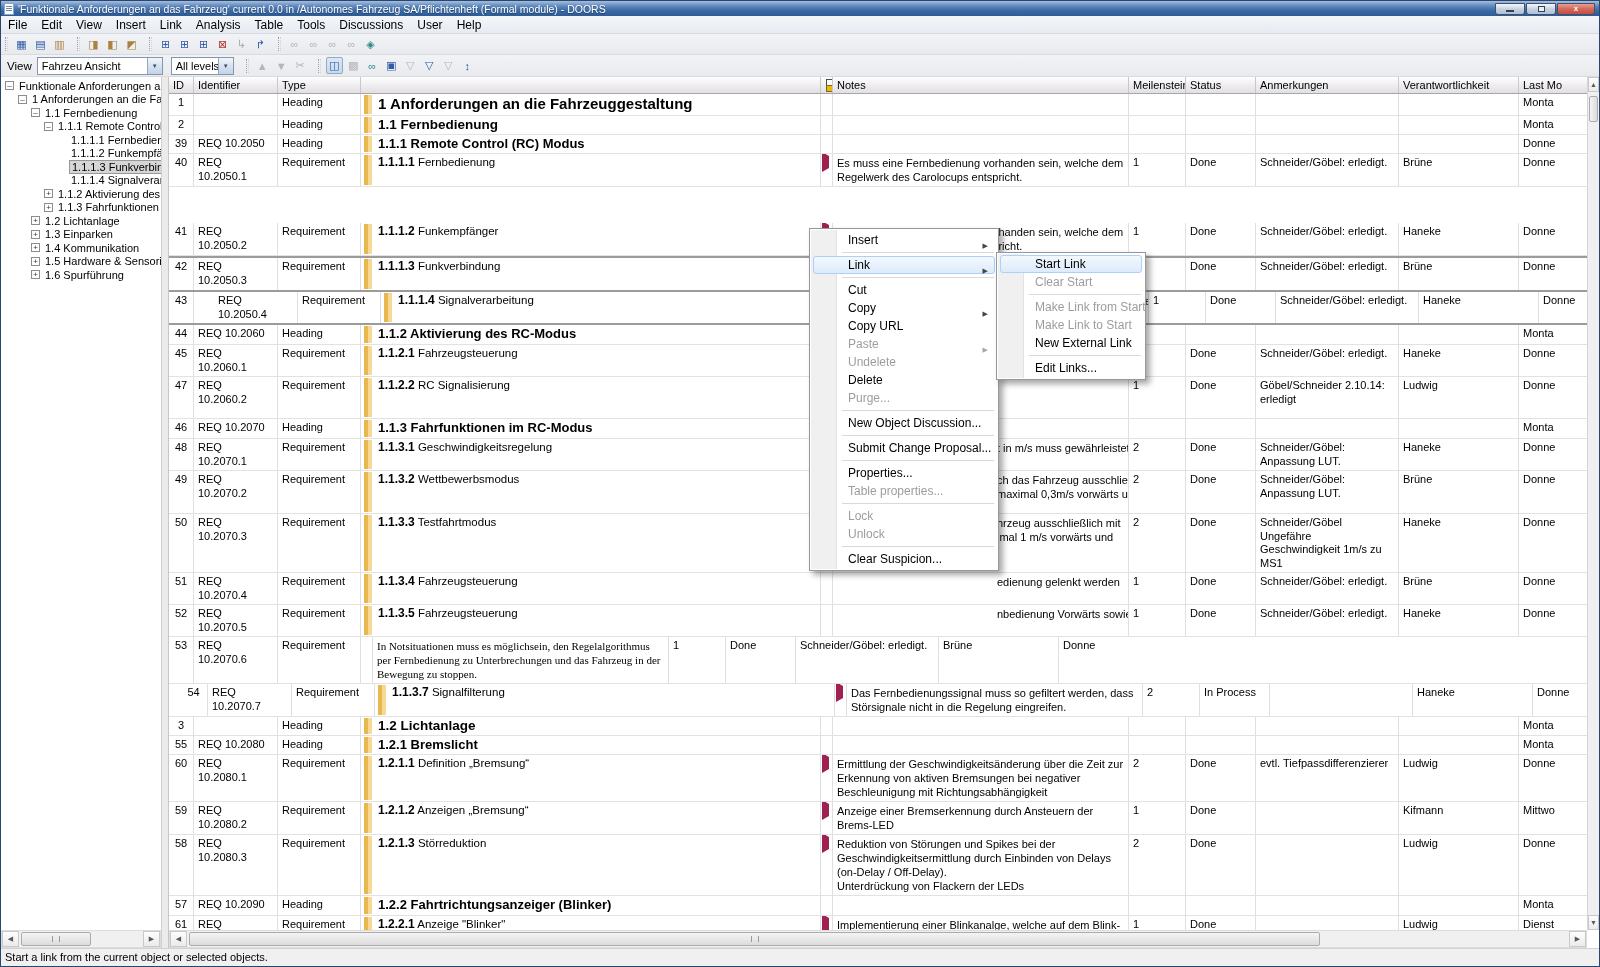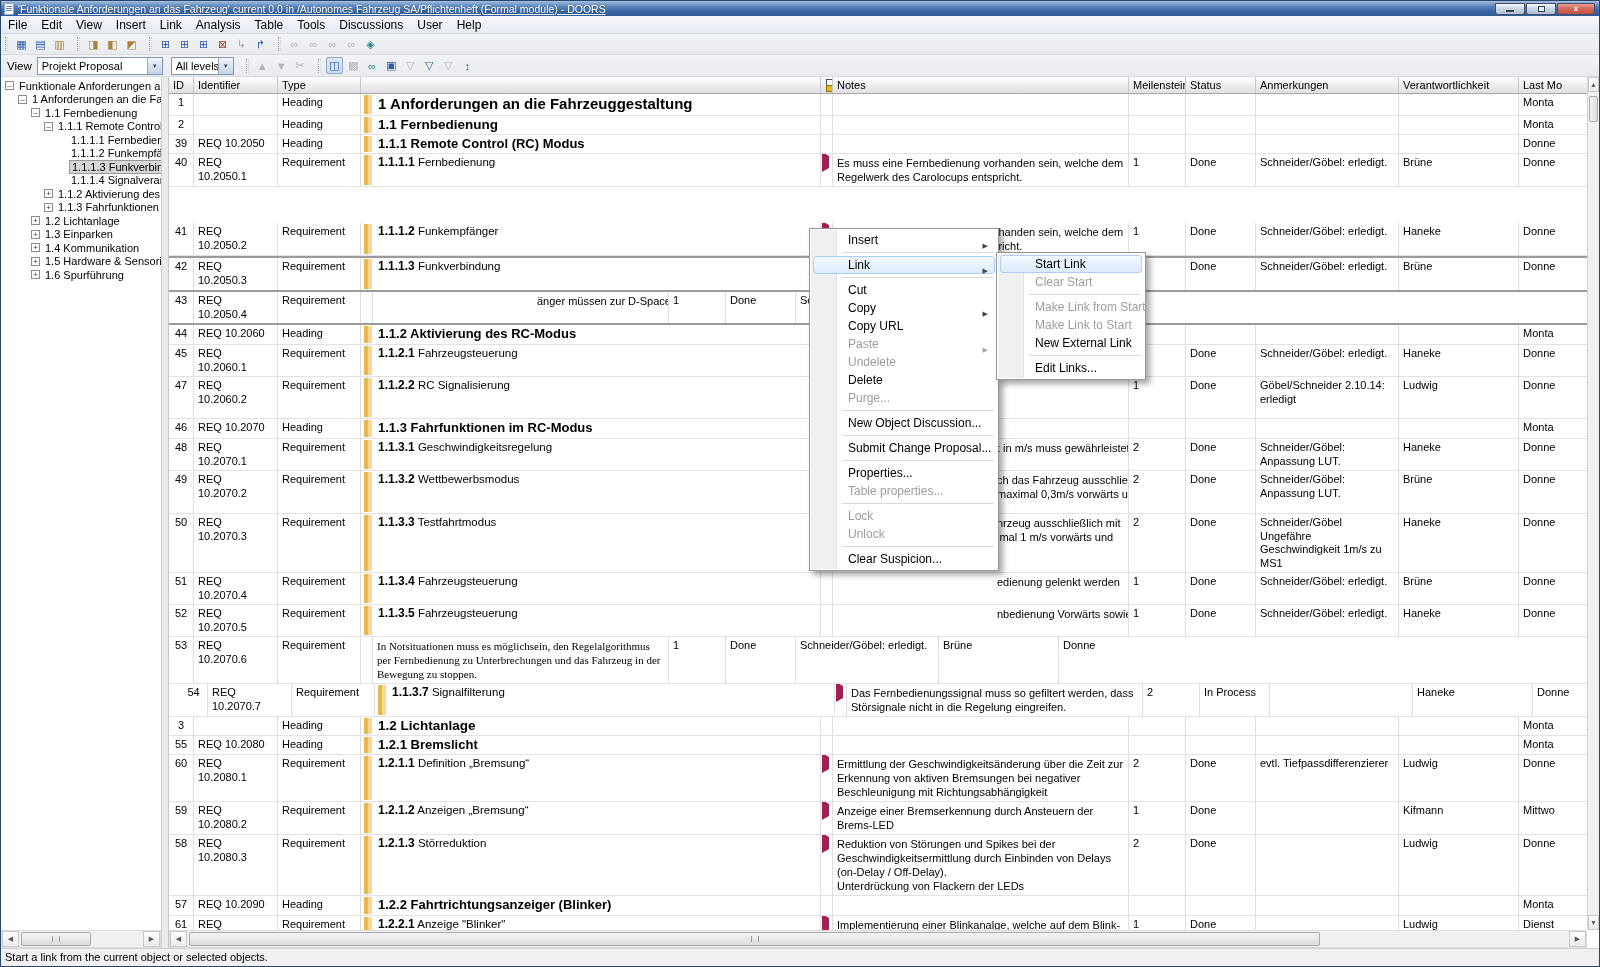--- a/index.html
+++ b/index.html
@@ -3,21 +3,21 @@
 <meta charset="utf-8">
 <style>
   * { margin:0; padding:0; box-sizing:border-box; }
   html,body { width:1600px; height:967px; overflow:hidden; }
   body { font-family:"Liberation Sans","DejaVu Sans",sans-serif; font-size:11px; color:#000; background:#fff; position:relative; border:1px solid #27476e; }
 
   
   .titlebar { height:15px; background:linear-gradient(180deg,#a6bedd 0%,#5d87bd 35%,#3a69a5 65%,#2e5b95 100%); display:flex; align-items:center; color:#fff; font-size:10.5px; padding-left:3px; }
   .titlebar .doc-ico { width:10px; height:12px; background:#fff; border:1px solid #8aa5c8; margin-right:4px; position:relative; }
   .titlebar .doc-ico::after { content:""; position:absolute; left:1px; top:2px; width:6px; height:1px; box-shadow:0 2px 0 #6d87a8, 0 4px 0 #6d87a8; background:#6d87a8; }
-  .titlebar .ttl { flex:1; white-space:nowrap; overflow:hidden; text-shadow:0 1px 1px rgba(0,0,0,.4);text-decoration:underline; }
+  .titlebar .ttl { flex:1; white-space:nowrap; overflow:hidden; text-shadow:0 1px 1px rgba(0,0,0,.4); }
   .winbtns { display:flex; margin-right:4px; gap:1px; }
   .winbtn { width:30px; height:12px; border:1px solid #44506b; border-radius:0 0 3px 3px; background:linear-gradient(#f4f7fb,#c6d2e2 50%,#aebfd6); display:flex; align-items:center; justify-content:center; font-size:8px; color:#333; }
   .winbtn.close { width:38px; background:linear-gradient(#e9a093,#d0685a 50%,#c2503f); color:#fff; font-weight:bold; }
   .winbtn .minbar { width:8px; height:2px; background:#37414f; margin-top:4px; }
   .winbtn .restbox { width:7px; height:6px; border:1px solid #37414f; background:#e8eef6; }
 
   
   .menubar { height:18px; background:linear-gradient(#f4f6fa,#e6ebf2); border-bottom:1px solid #d4d9e2; display:flex; align-items:stretch; font-size:12px; }
   .mb-item { padding:1px 7px 0 7px; display:flex; align-items:center; }
 
@@ -162,21 +162,21 @@
       <span class="tbi t-gray dis">∞</span>
       <span class="tbi t-gray dis">∞</span>
       <span class="tbi t-gray dis">∞</span>
       <span class="tbi t-gray dis">∞</span>
       <span class="tbi t-multi">◈</span>
     </div>
   </div>
 <div class="toolbar" id="tb2">
   <span class="view-label">View</span>
   <div class="combo view">
-    <span class="cval">Projekt Proposal</span>
+    <span class="cval">Fahrzeu Ansicht</span>
     <span class="cbtn">▼</span>
   </div>
   <div class="combo levels">
     <span class="cval">All levels</span>
     <span class="cbtn">▼</span>
   </div>
   <div id="tb2icons" style="display:flex;align-items:center;">
       <div class="tb-group">
         <span class="tb-handle"></span>
         <span class="tbi t-gray dis">▲</span>
@@ -381,22 +381,26 @@
             <div class="tcell clock" style="width: 12px; flex: 0 0 auto;"><span class="mk"></span></div>
             <div class="tcell cnote" style="width: 296px; flex: 0 0 auto;"><div class="notes-text">Eine Funkverbindung muss zwischen Fernbedienung und</div><div class="fragline">n.</div></div>
             <div class="tcell " style="width: 57px; flex: 0 0 auto;">1</div>
             <div class="tcell " style="width: 70px; flex: 0 0 auto;">Done</div>
             <div class="tcell canm" style="width: 143px; flex: 0 0 auto;">Schneider/Göbel: erledigt.</div>
             <div class="tcell " style="width: 120px; flex: 0 0 auto;">Brüne</div>
             <div class="tcell " style="width: 70px; flex: 0 0 auto; border-right: none;">Donne</div>
           </div>
           <div class="trow boxbot" style="min-height: 29px;">
             <div class="tcell cid" style="width: 25px; flex: 0 0 auto;">43</div>
-            <div class="tcell " style="width: 84px; flex: 0 0 auto;">REQ 10.2050.4</div>
-            <div class="tcell " style="width: 83px; flex: 0 0 auto;">Requirement</div>
+            <div class="tcell " style="width: 84px; flex: 0 0 auto; margin-left: 20px;">REQ 10.2050.4</div>
+            <div class="tcell " style="width: 83px; flex: 0 0 auto;">Requirement</div>
+            <div class="tcell cmain" style="width: 460px; flex: 0 0 auto;">
+              <span class="bar"></span>
+              <div class="mtxt req"><b>1.1.1.4</b> Signalverarbeitung</div>
+            </div>
             <div class="tcell clock" style="width: 12px; flex: 0 0 auto;"></div>
             <div class="tcell cnote" style="width: 296px; flex: 0 0 auto;"><div class="fragline">änger müssen zur D-Space</div></div>
             <div class="tcell " style="width: 57px; flex: 0 0 auto;">1</div>
             <div class="tcell " style="width: 70px; flex: 0 0 auto;">Done</div>
             <div class="tcell canm" style="width: 143px; flex: 0 0 auto;">Schneider/Göbel: erledigt.</div>
             <div class="tcell " style="width: 120px; flex: 0 0 auto;">Haneke</div>
             <div class="tcell " style="width: 70px; flex: 0 0 auto; border-right: none;">Donne</div>
           </div>
           <div class="trow" style="min-height: 20px;">
             <div class="tcell cid" style="width: 25px; flex: 0 0 auto;">44</div>

